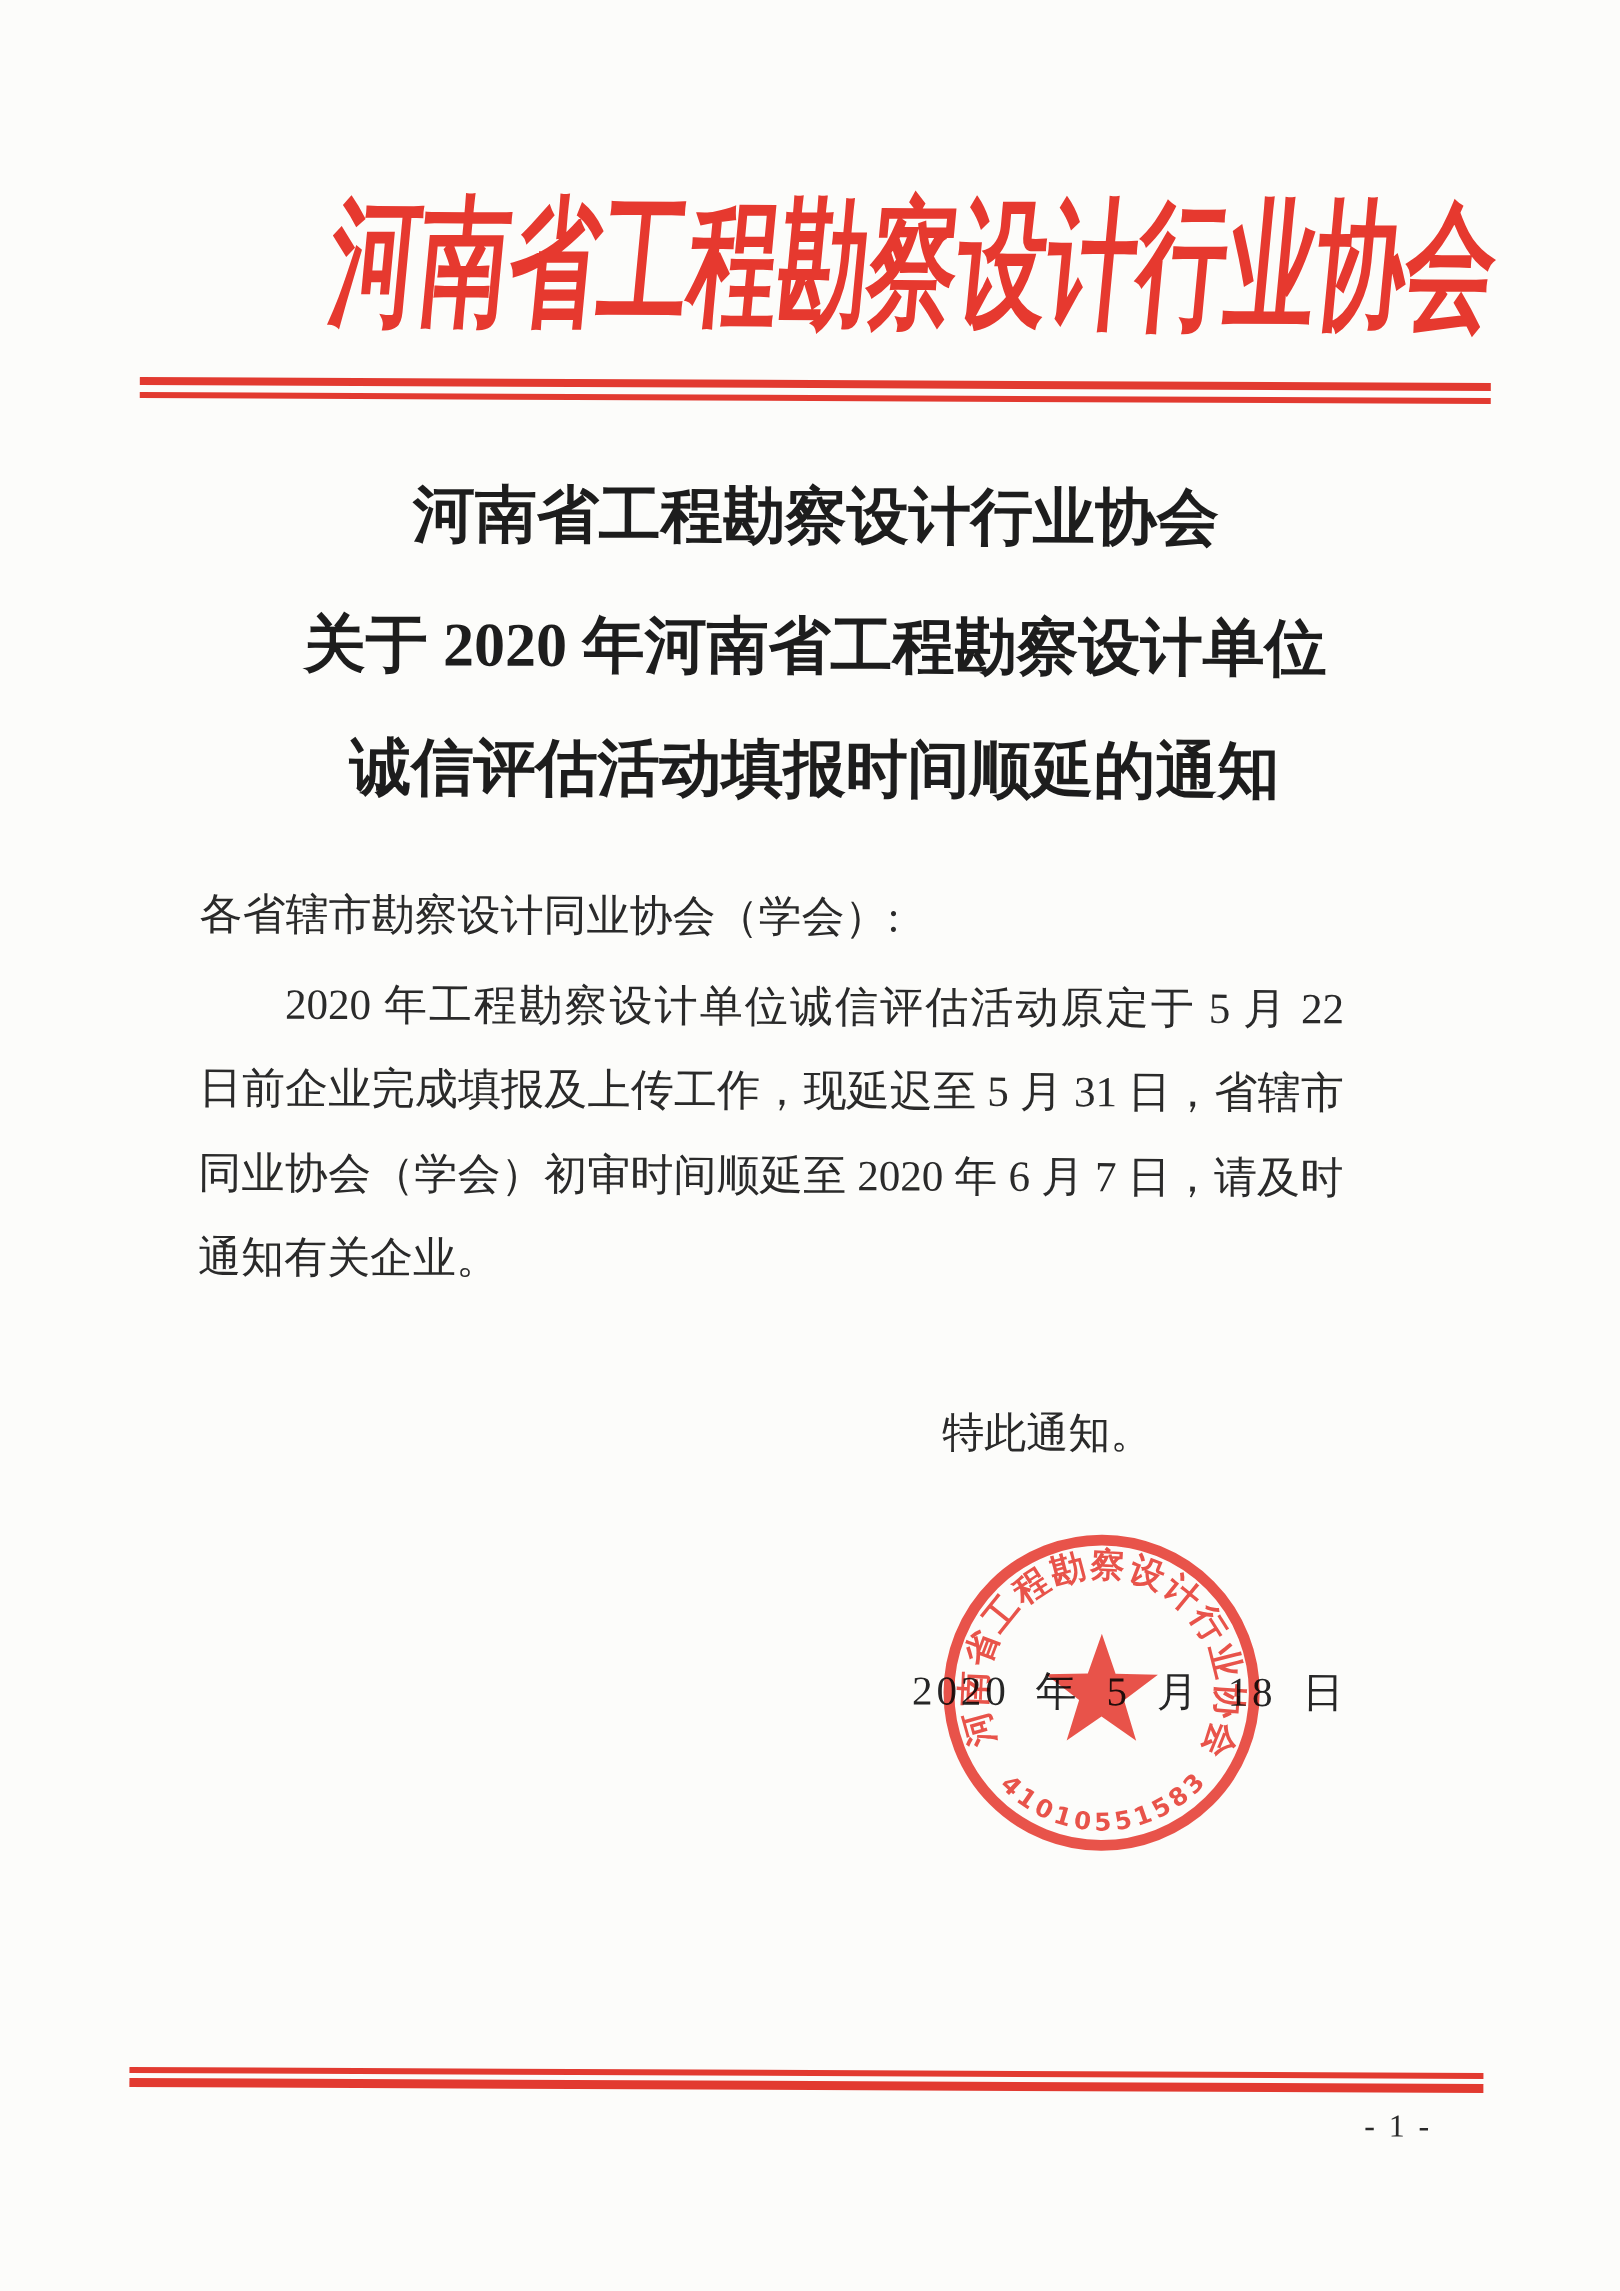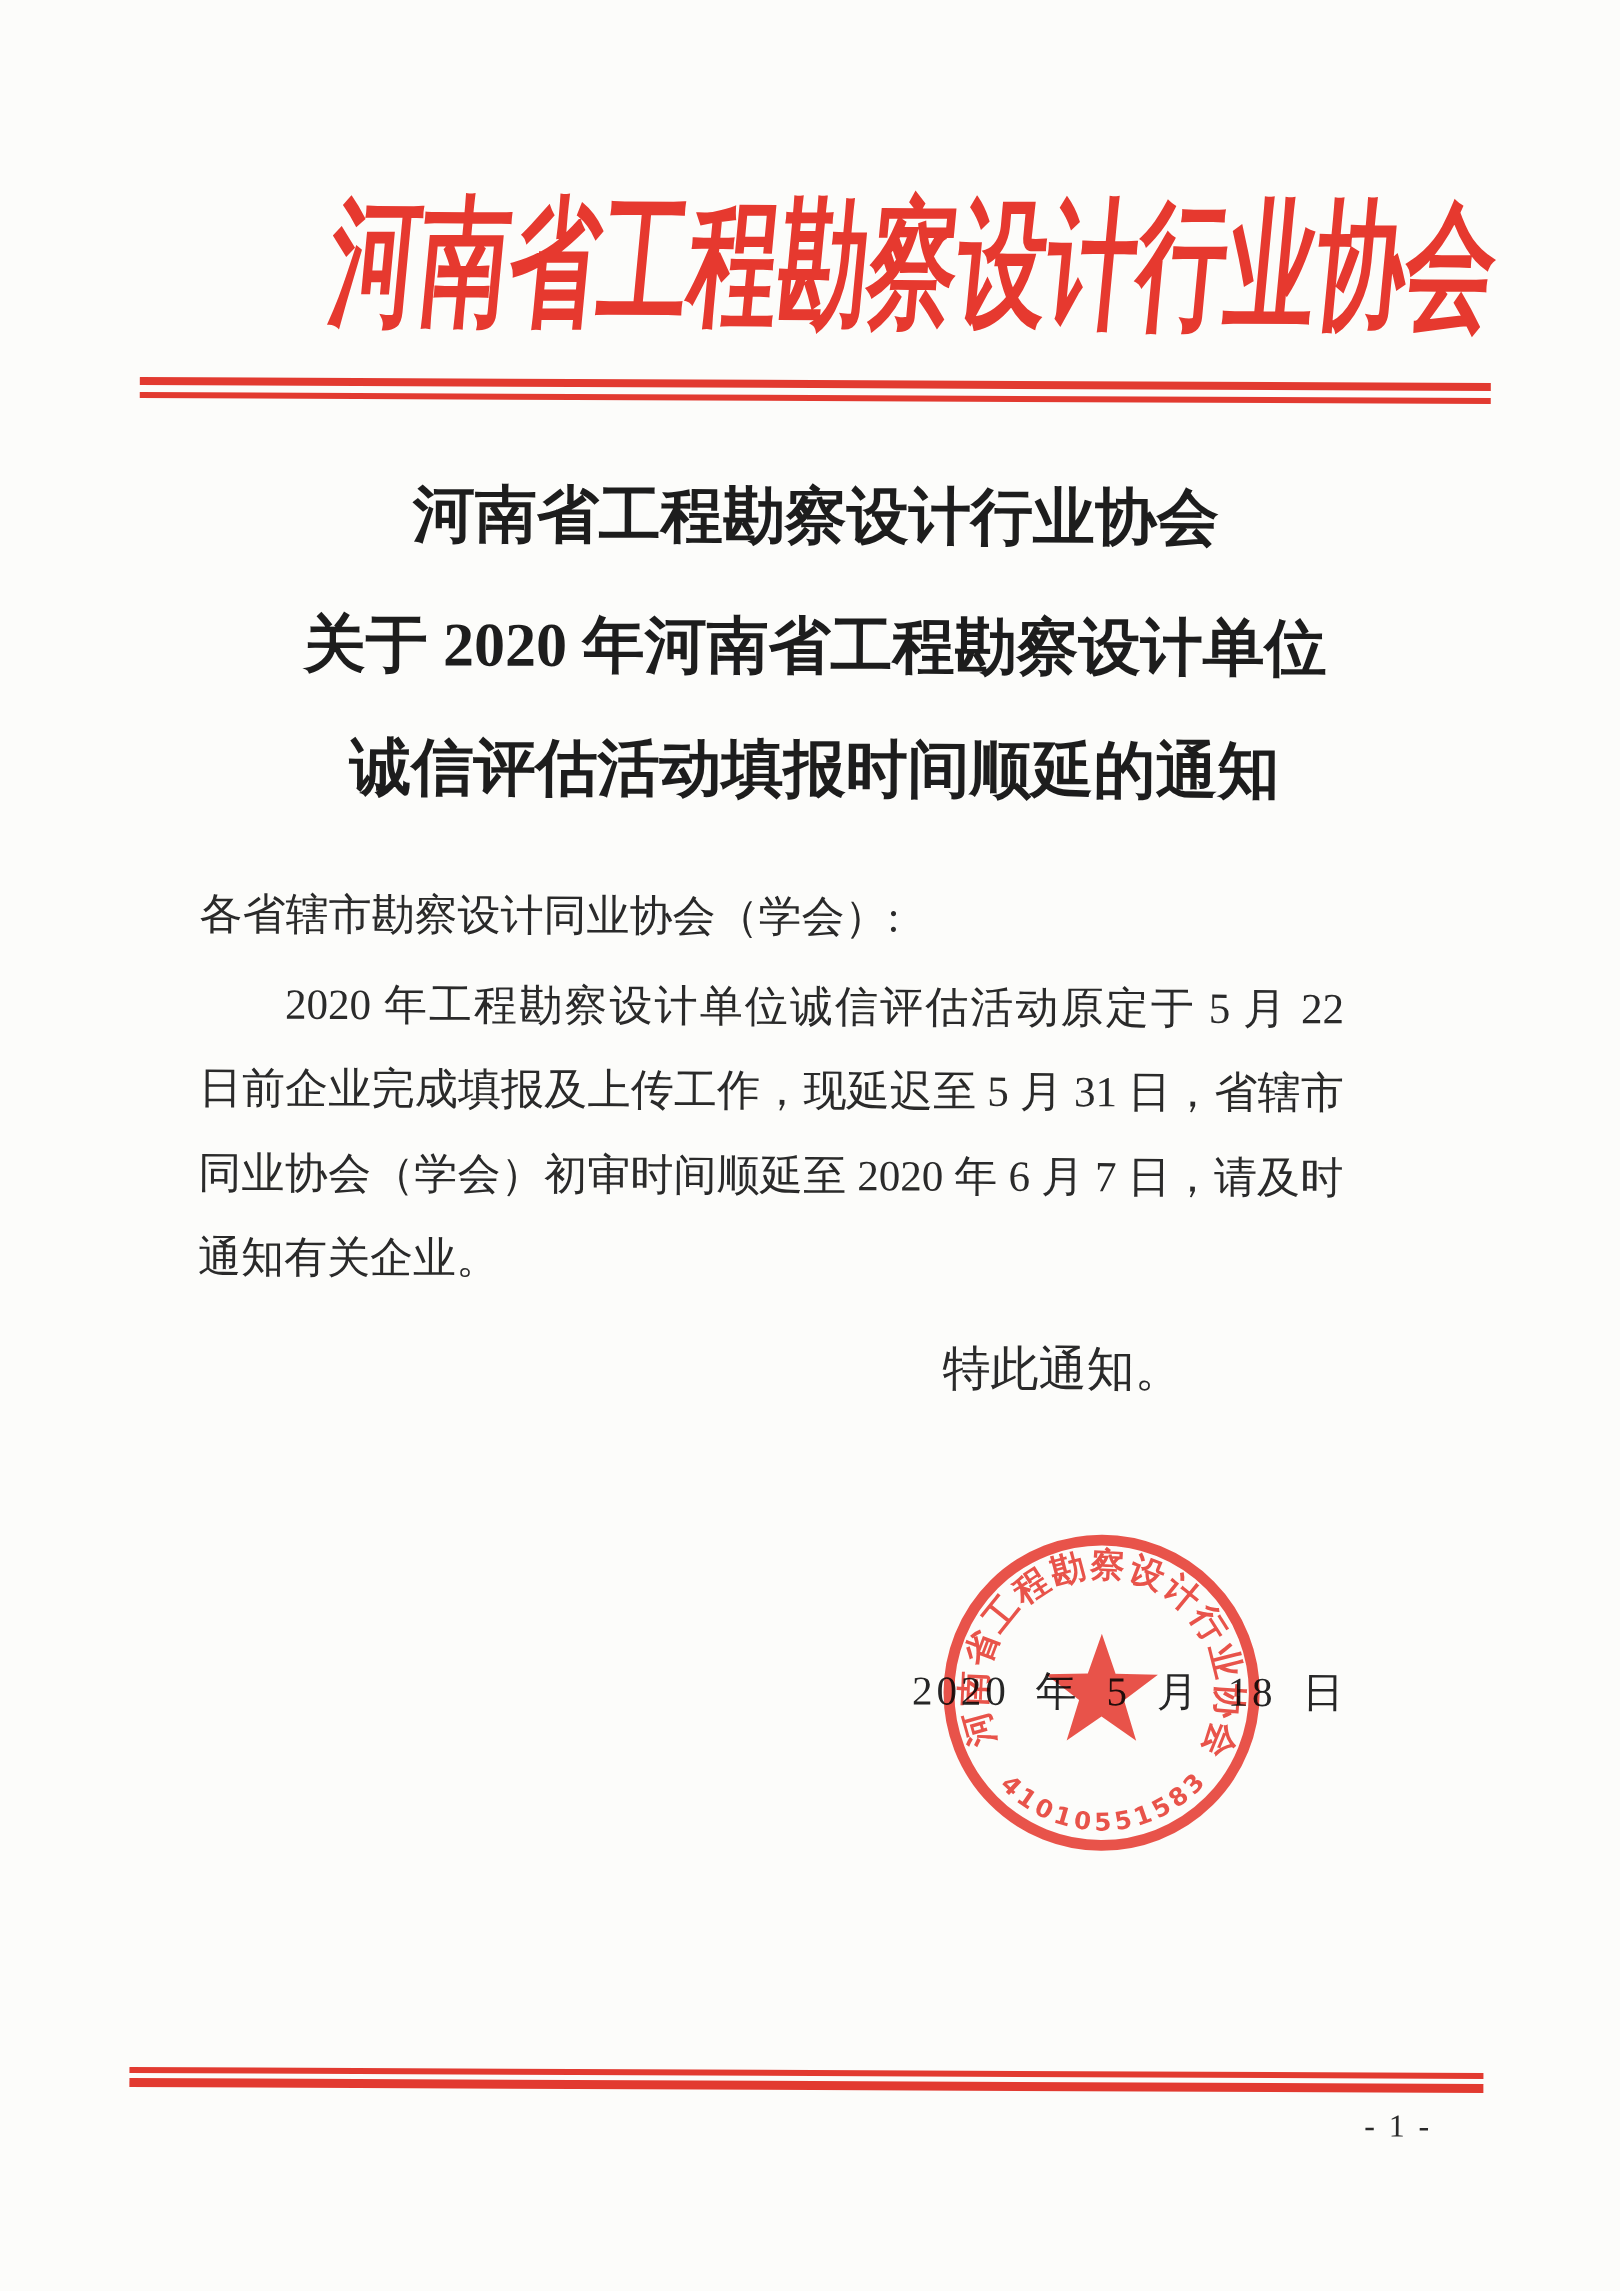--- a/index.html
+++ b/index.html
@@ -49,22 +49,22 @@
     box-sizing:border-box;
   }
   .just{text-align:justify;text-align-last:justify;}
   .salutation{top:892px;white-space:nowrap;}
   .p1{top:982px;padding-left:86px;}
   .p2{top:1066px;}
   .p3{top:1151px;}
   .p4{top:1235px;white-space:nowrap;}
 
   .closing{
-    position:absolute;left:944px;top:1336px;
-    font-size:48px;color:#2a2a2a;white-space:nowrap;
+    position:absolute;left:944px;top:1404px;
+    font-size:42px;color:#2a2a2a;white-space:nowrap;
   }
   .date-line{
     position:absolute;left:915px;top:1663px;
     font-size:41px;color:#262626;letter-spacing:3.9px;word-spacing:11.8px;
     white-space:nowrap;z-index:2;
   }
 
   
   .seal{
     position:absolute;left:942px;top:1529px;width:325px;height:325px;

